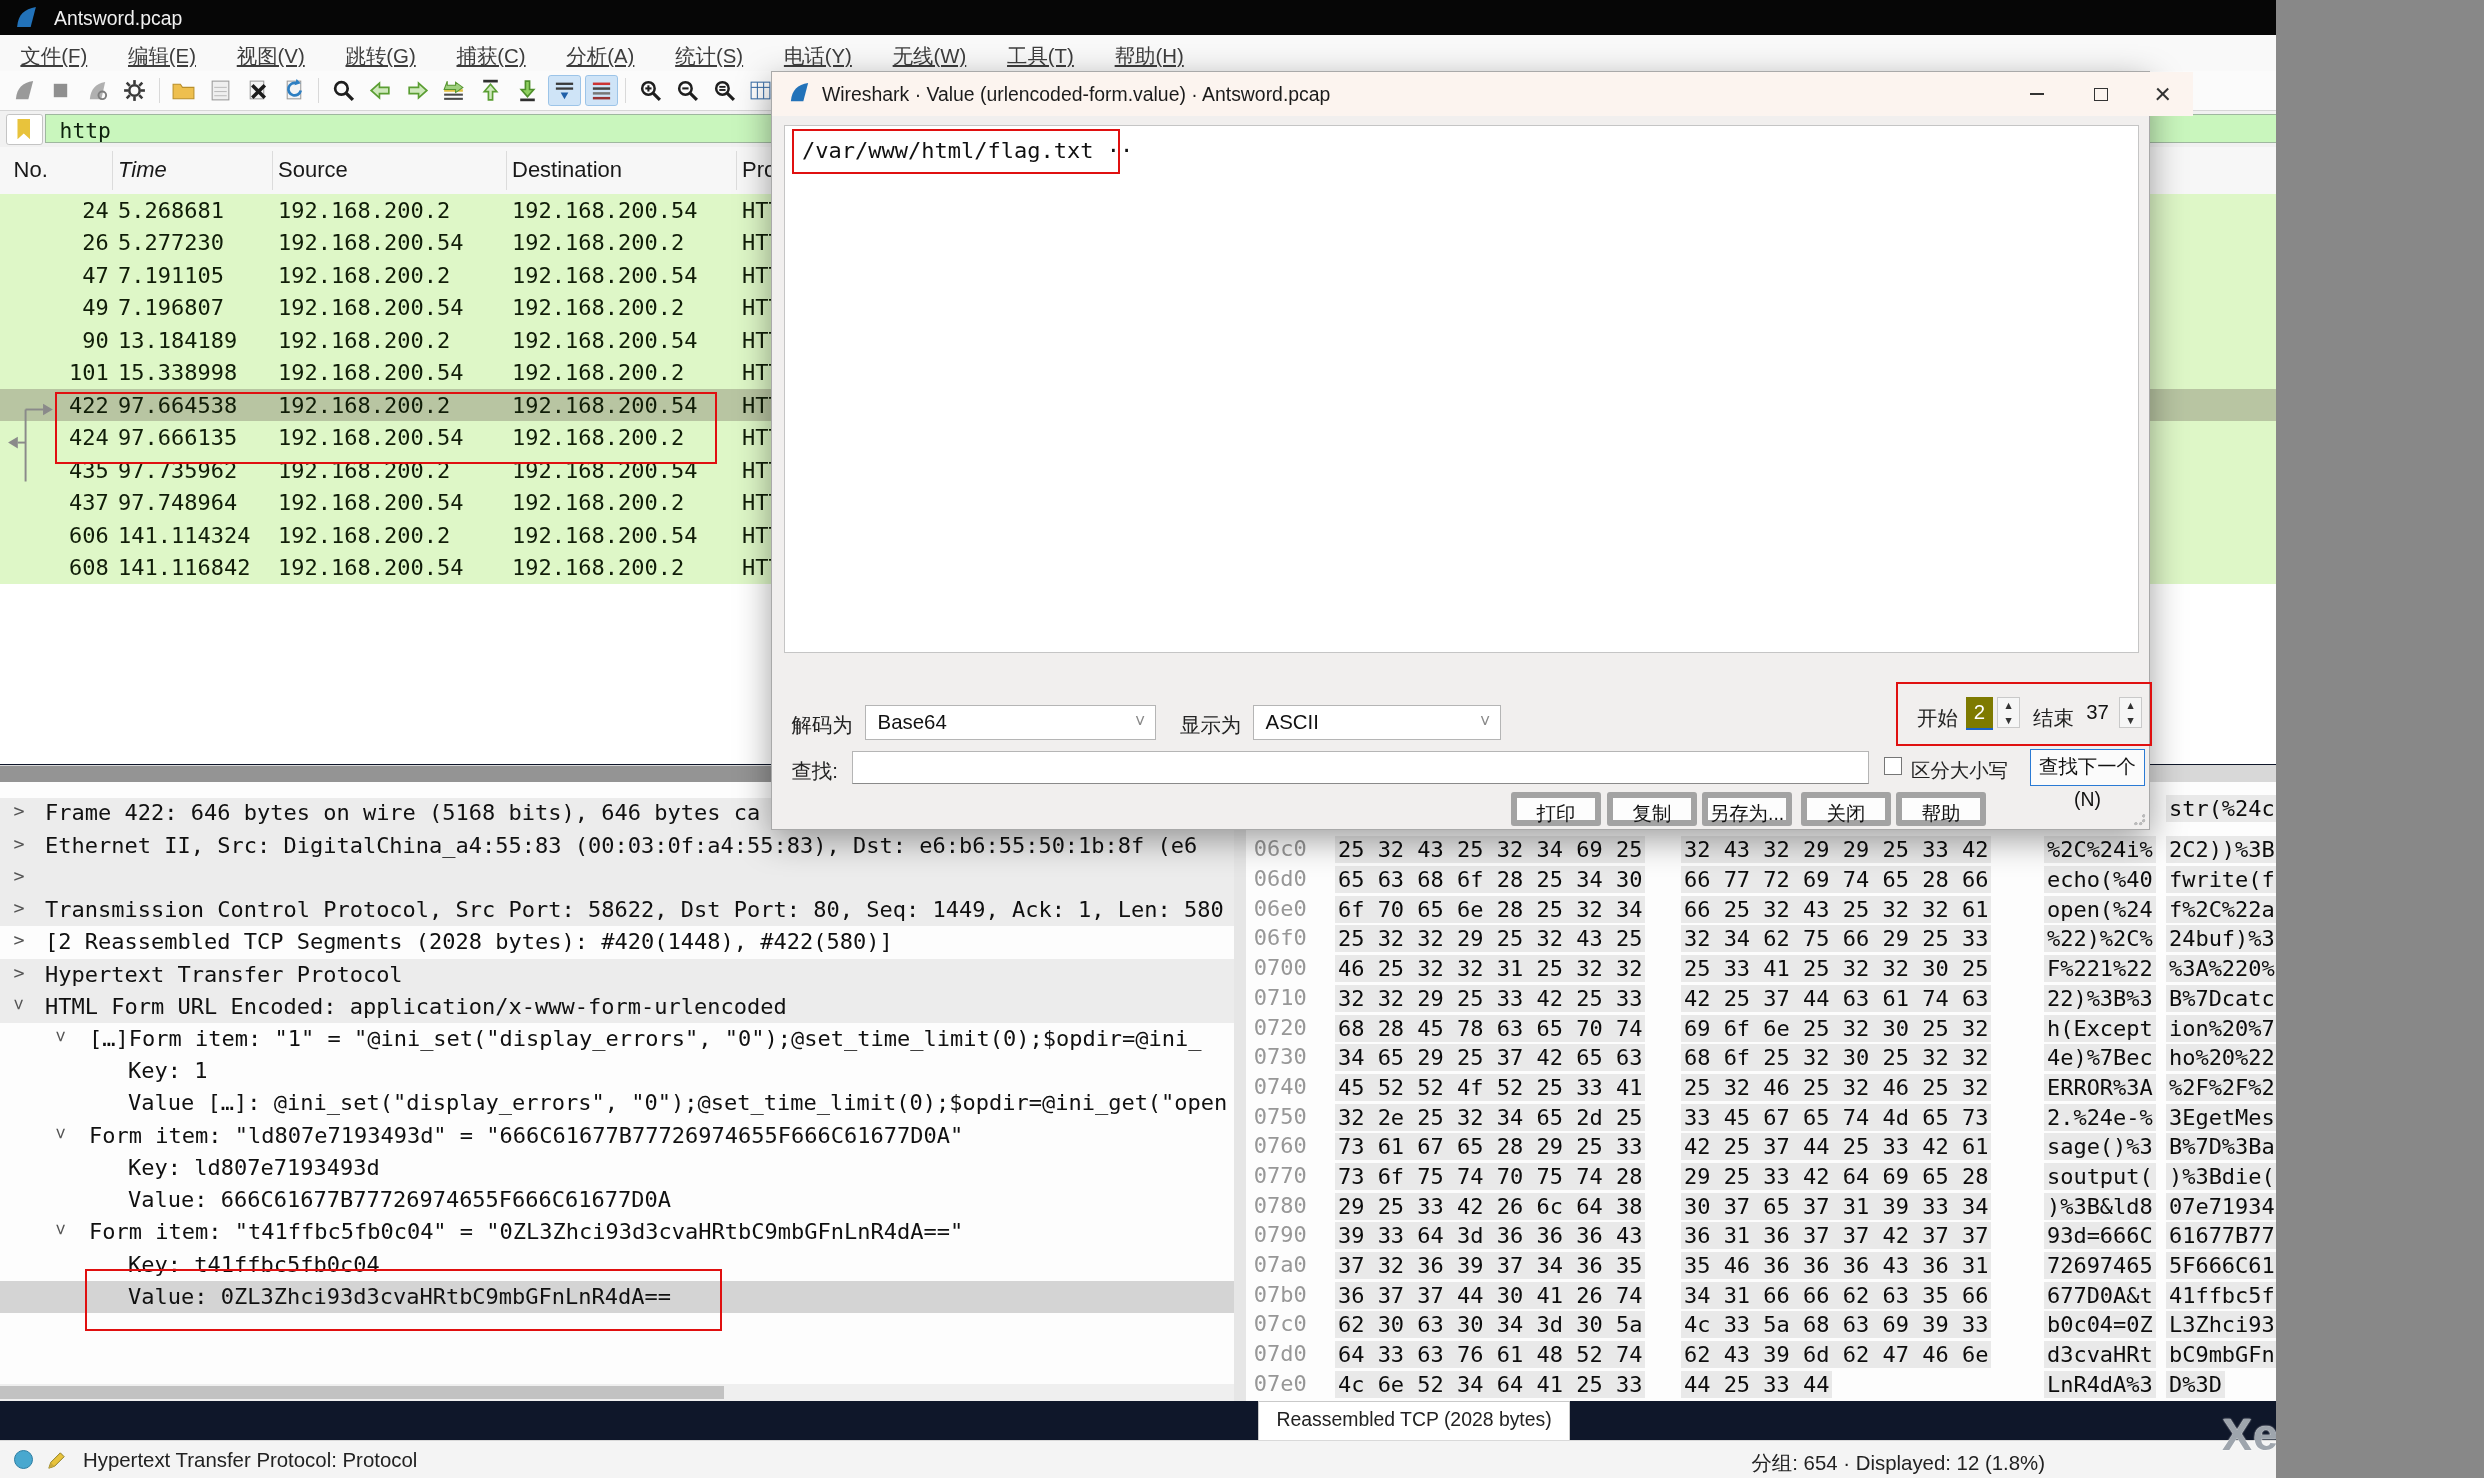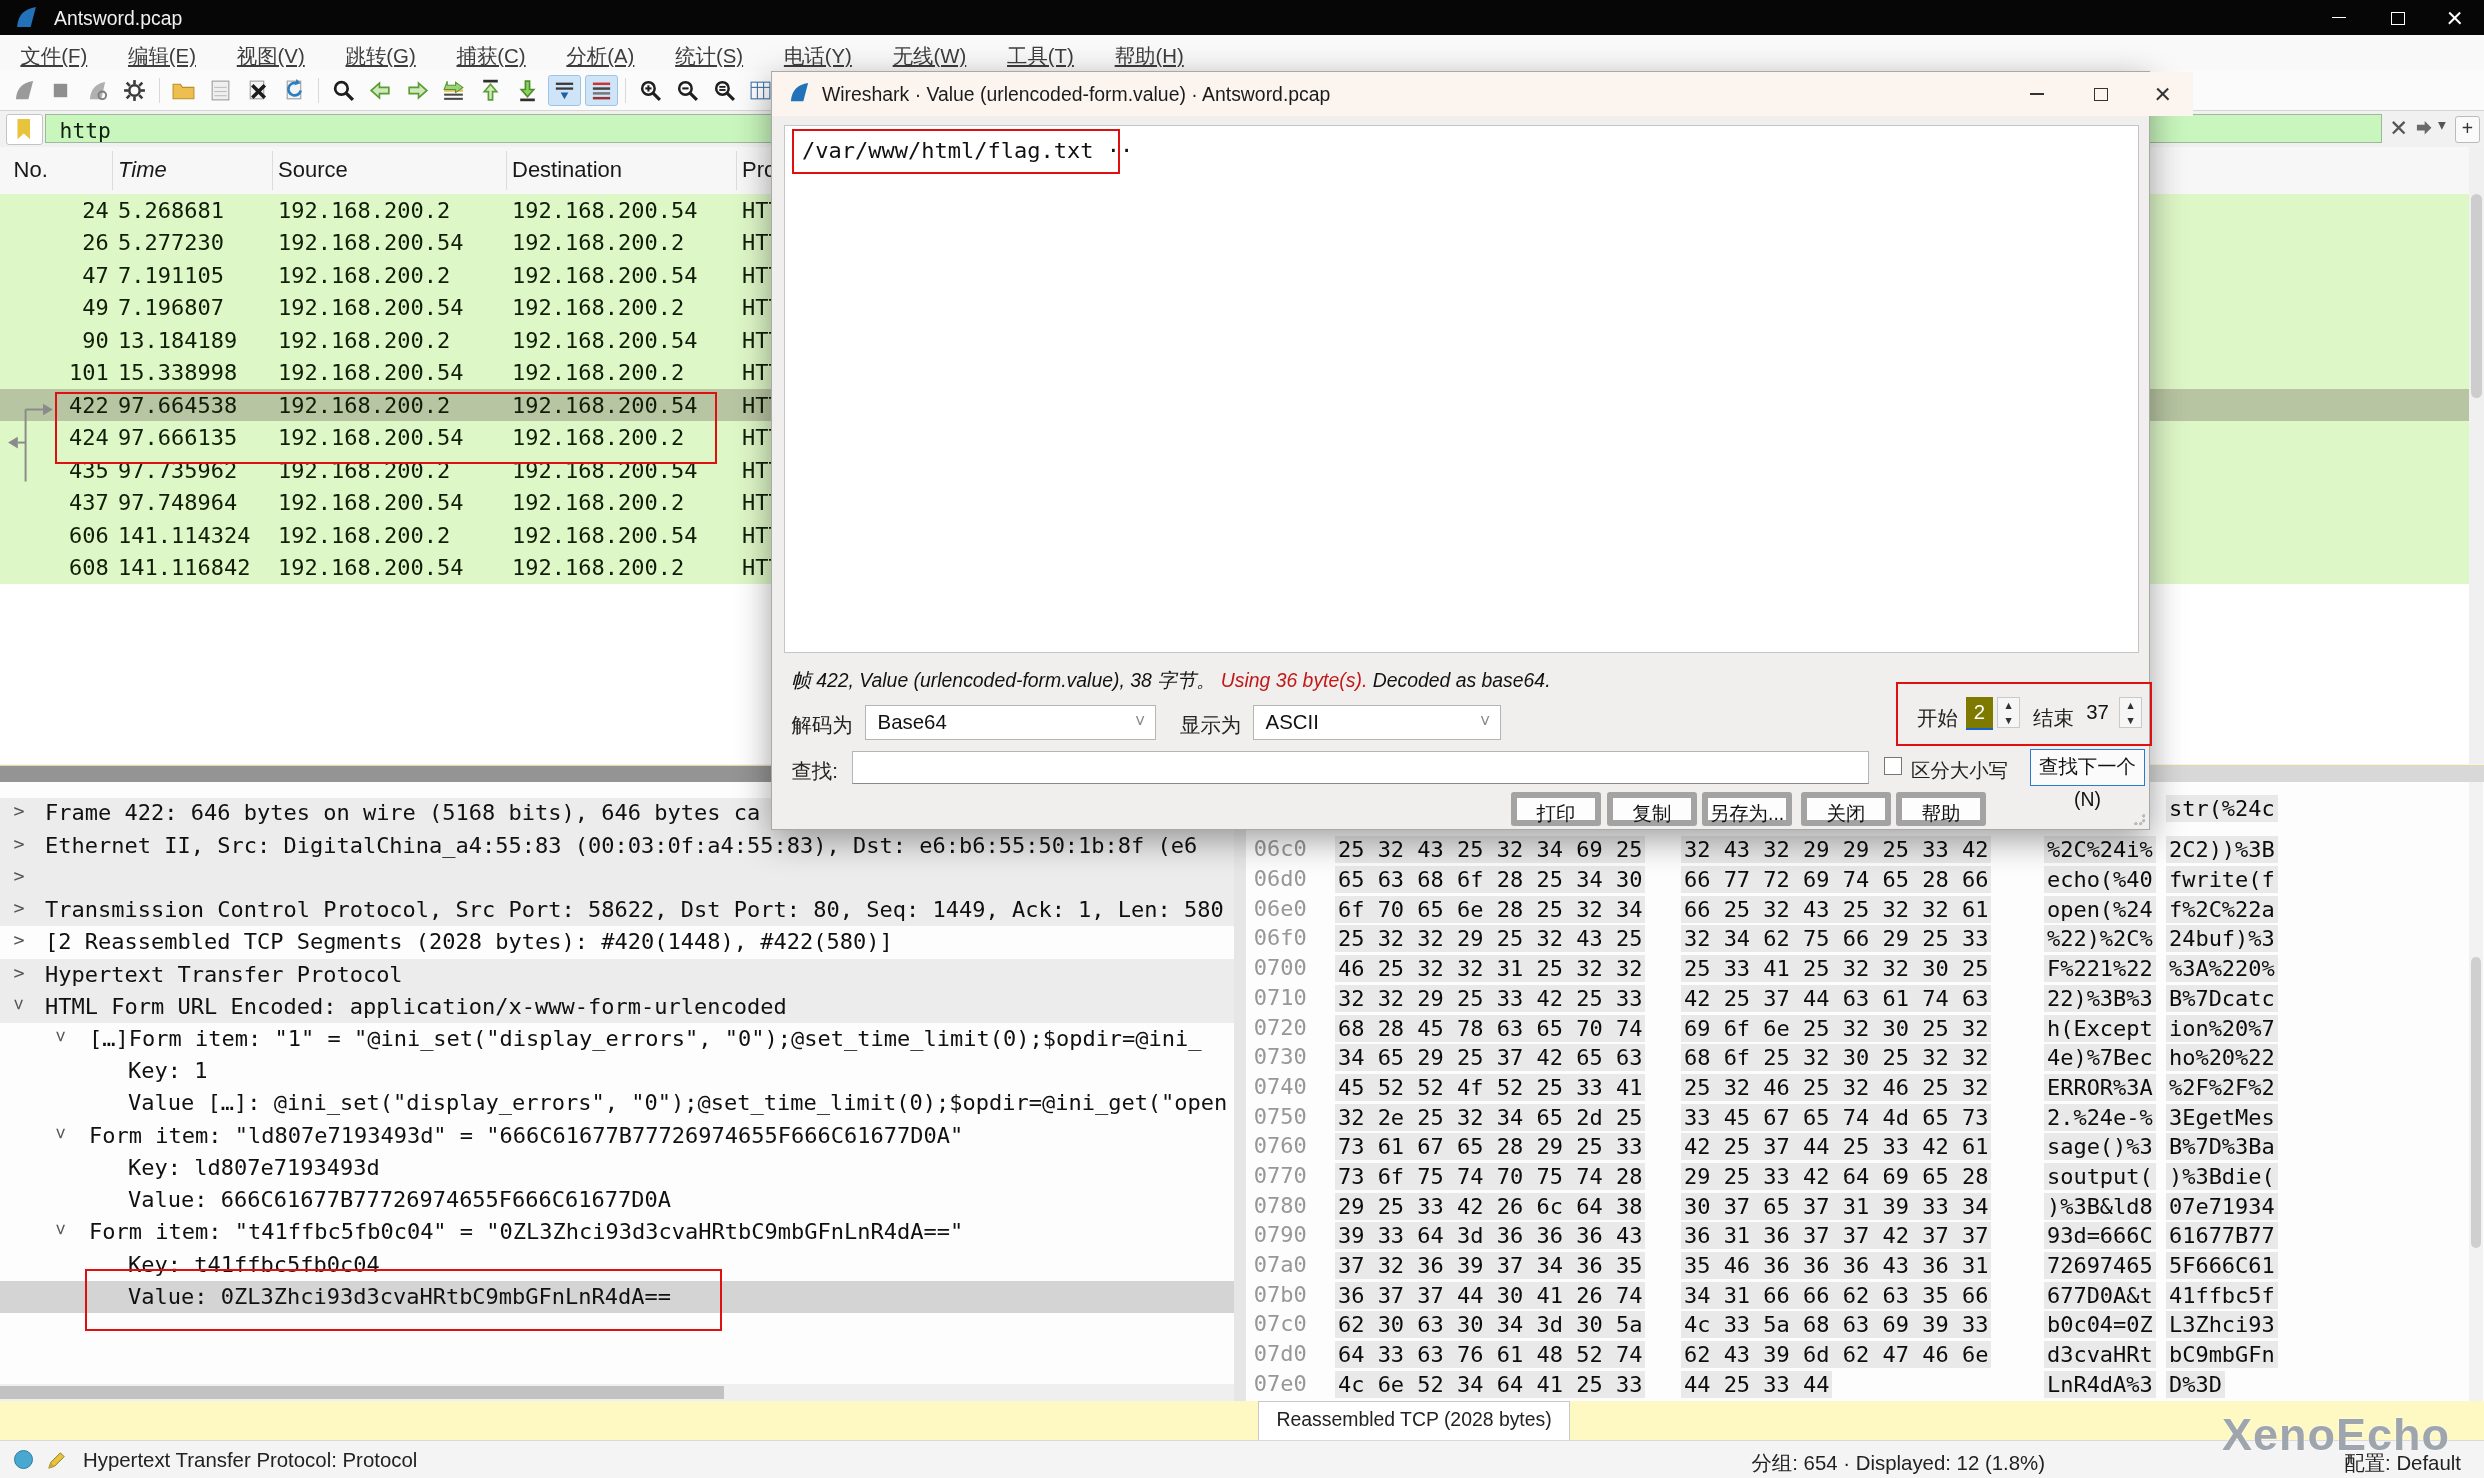--- a/index.html
+++ b/index.html
@@ -1,16 +1,16 @@
 <!DOCTYPE html>
 <html style="--titlebar-bg: #060606; --filter-green: #c9f6bd; --row-green: #def7c7; --row-selected: #b8c5a2; --annotation-red: #e01010; --dialog-titlebar-bg: #fcf4ef; --status-red: #c01818; --focus-blue: #2a7ad4; --wireshark-blue: #2272b9;"><head>
 <meta charset="utf-8">
 <style>
   html,body{margin:0;padding:0;background:#888;}
-  #root{position:relative;width:2484px;height:1479px;background:#fef9c3;overflow:hidden;
+  #root{position:relative;width:2276px;height:1479px;background:#0f172a;overflow:hidden;
         font-family:"Liberation Sans",sans-serif;-webkit-font-smoothing:antialiased;}
   .abs{position:absolute;}
   .mono{font-family:"DejaVu Sans Mono","Liberation Mono",monospace;white-space:pre;}
 
   
   #titlebar{left:0;top:0;width:2484px;height:35px;background:var(--titlebar-bg,#060606);color:#fff;}
   #titlebar .fin{position:absolute;left:13.6px;top:4.9px;}
   #titlebar .wtitle{position:absolute;left:54px;top:6.8px;font-size:19.4px;color:#f0f0f0;}
   .wbtn{position:absolute;top:0;width:58px;height:35px;}
   .wbtn .bar{position:absolute;left:22px;top:16.5px;width:13.6px;height:1.9px;background:#fff;}
@@ -584,23 +584,20 @@
           <div class="xl r45"></div>
           <div class="xl r135"></div>
         </div>
     </div>
 
     <div id="dlg-content">
       <span id="dlg-flagtext" class="mono">/var/www/html/flag.txt ··</span>
       <div id="rb-flag" class="redbox"></div>
     </div>
 
-    <div id="dlg-status">
-      <span>帧 422, Value (urlencoded-form.value), 38 字节。 </span><span class="red">Using 36 byte(s).</span><span> Decoded as base64.</span>
-    </div>
 
     <span class="dlg-label" style="left:19.4px;top:639px;">解码为</span>
     <div class="combo" style="left:93px;top:633px;width:291px;">
       <span class="cv">Base64</span>
         <span class="chev">˅</span>
     </div>
     <span class="dlg-label" style="left:408px;top:639px;">显示为</span>
     <div class="combo" style="left:481px;top:633px;width:248px;">
       <span class="cv">ASCII</span>
         <span class="chev">˅</span>

